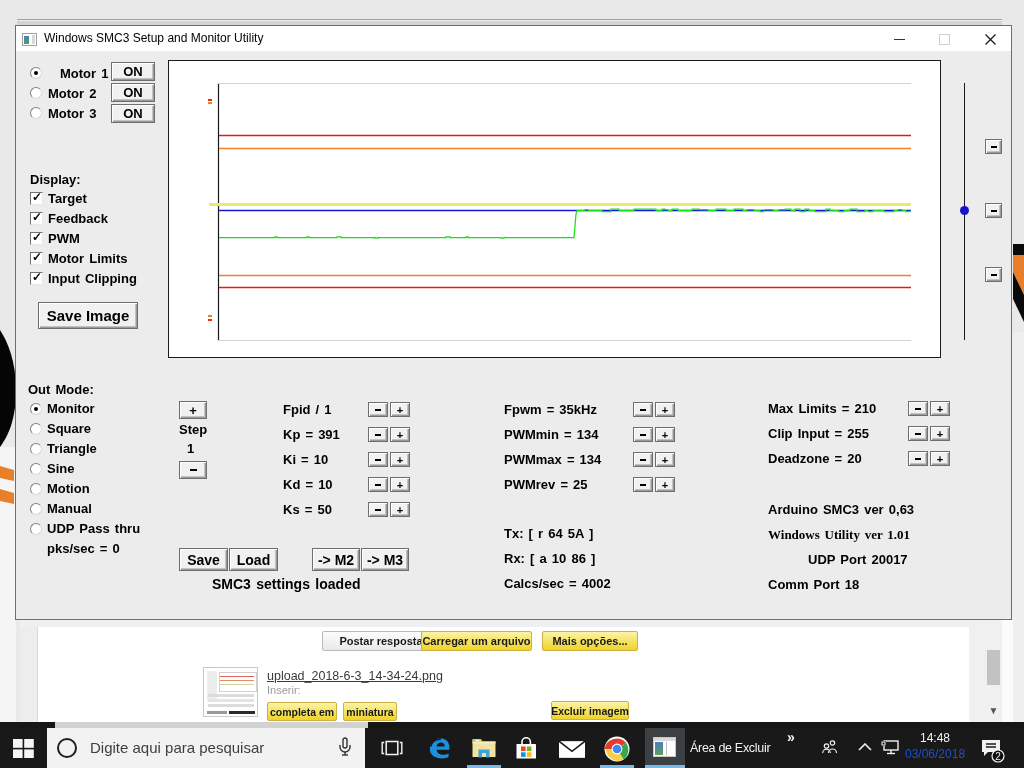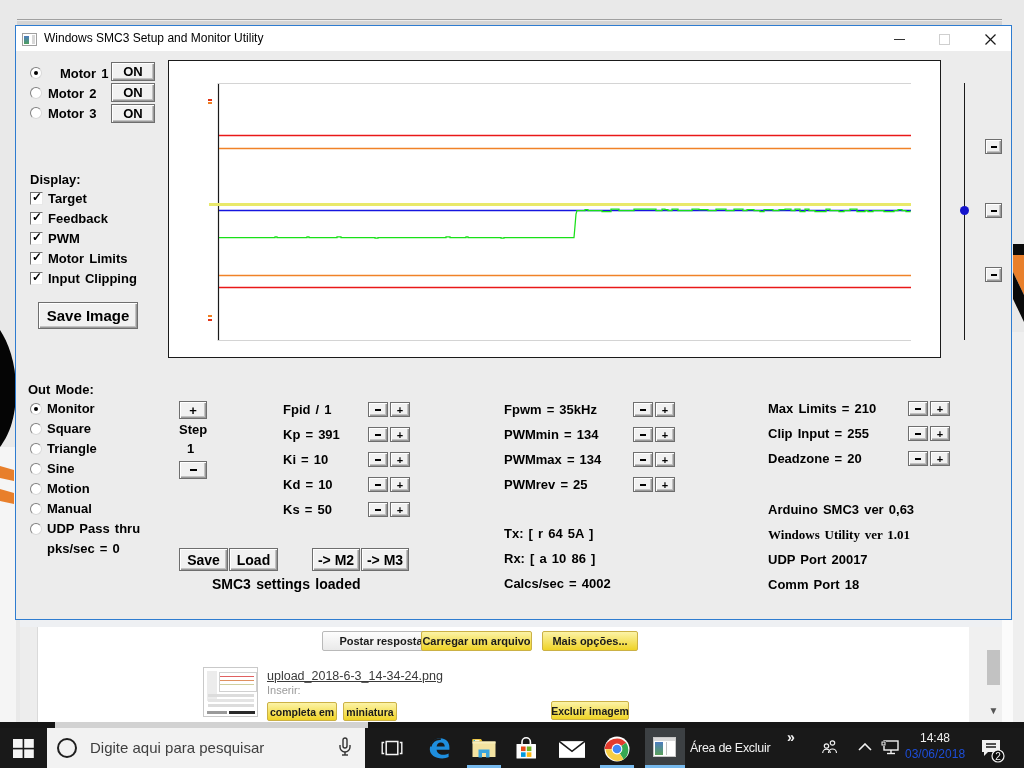--- a/index.html
+++ b/index.html
@@ -233,21 +233,21 @@
 <div class="btn" style="left:908px;top:426px;width:20px;height:15px;font-size:11px;">
     <i></i>
   </div>
 <div class="btn" style="left:930px;top:426px;width:20px;height:15px;font-size:11px;">+</div>
 <div class="btn" style="left:908px;top:451px;width:20px;height:15px;font-size:11px;">
     <i></i>
   </div>
 <div class="btn" style="left:930px;top:451px;width:20px;height:15px;font-size:11px;">+</div>
 <div class="lbl" style="left:768px;top:502px;">Arduino SMC3 ver 0,63</div>
 <div class="lbl" style="left:768px;top:527px;font-family:Liberation Serif, serif;">Windows Utility ver 1.01</div>
-<div class="lbl" style="left:768px;top:552px;">UDP Port 20017</div>
+<div class="lbl" style="left:808px;top:552px;">UDP Port 20017</div>
 <div class="lbl" style="left:768px;top:577px;">Comm Port 18</div>
 
 <div class="abs" style="left:0;top:728px;width:1024px;height:40px;background:#191919;"></div>
 
 <svg class="abs" style="left:13px;top:739px;" width="21" height="19">
   <rect x="0" y="0" width="9.6" height="8.8" fill="#f5f5f5"></rect>
     <rect x="11.2" y="0" width="9.6" height="8.8" fill="#f5f5f5"></rect>
   <rect x="0" y="10.4" width="9.6" height="8.8" fill="#f5f5f5"></rect>
     <rect x="11.2" y="10.4" width="9.6" height="8.8" fill="#f5f5f5"></rect>
 </svg>

